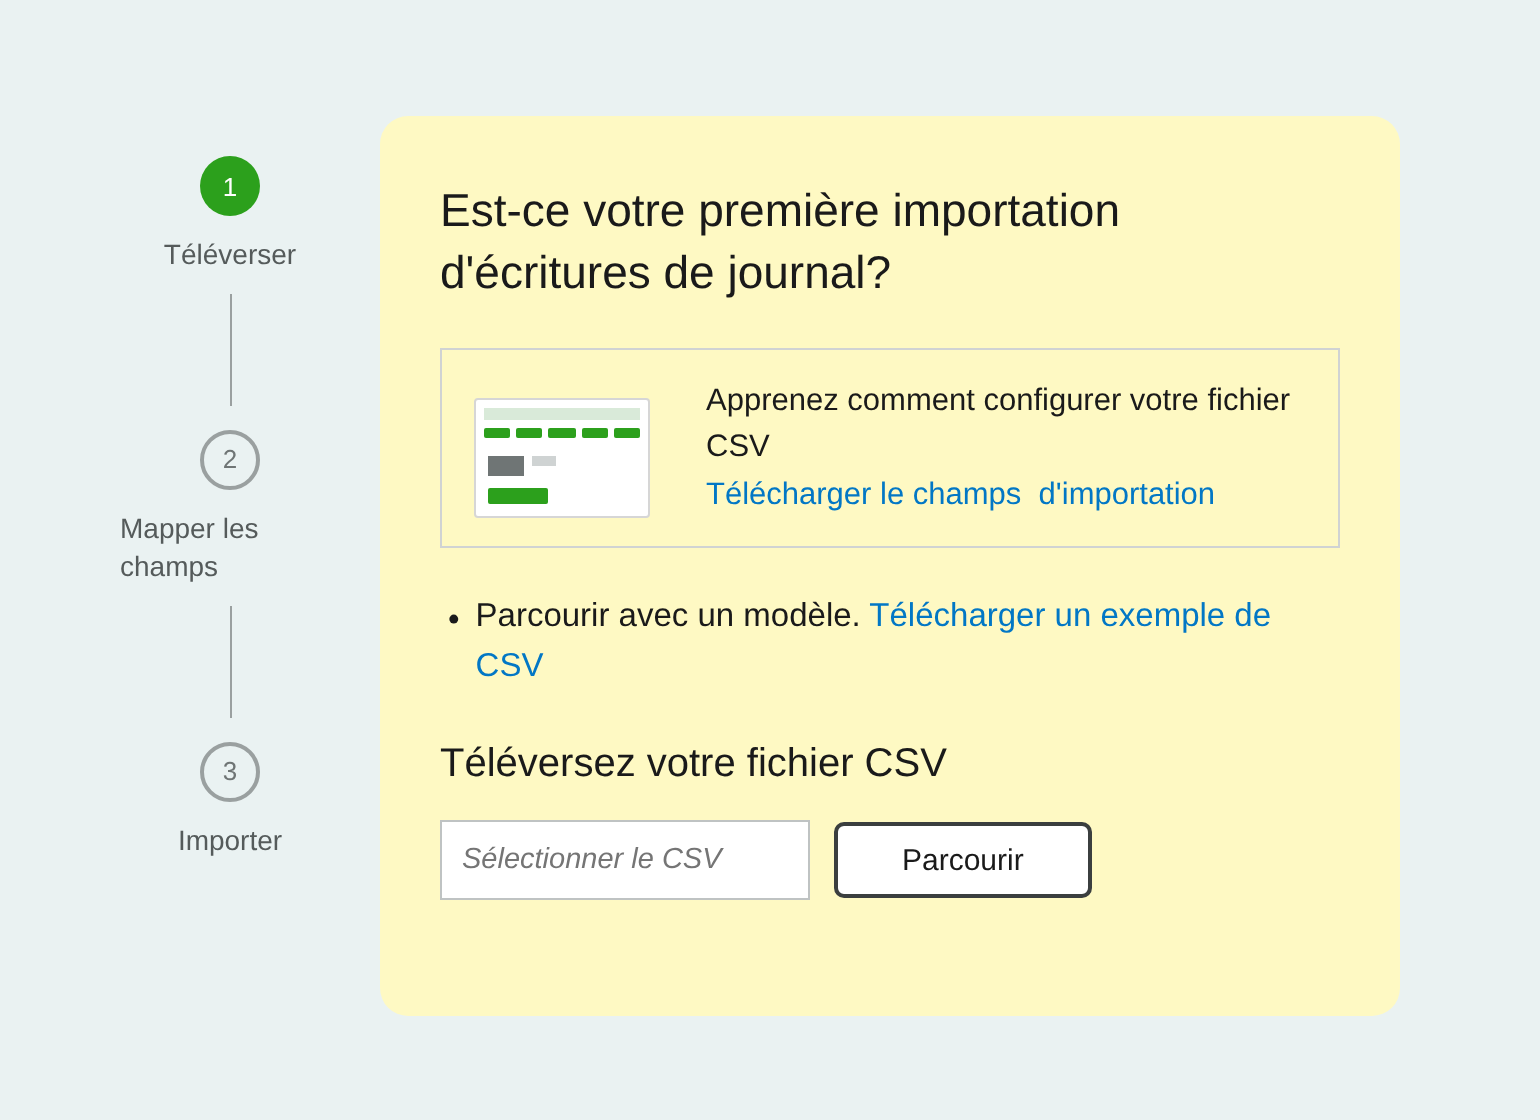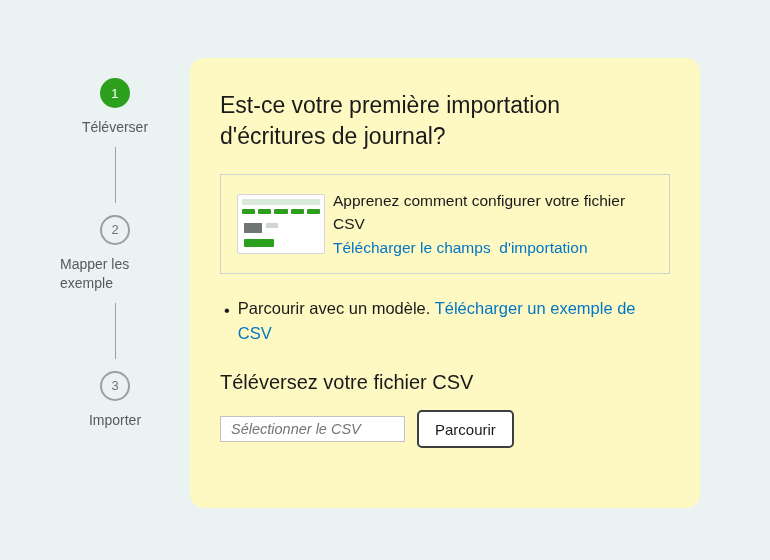--- a/index.html
+++ b/index.html
@@ -74,22 +74,22 @@
     font-size: 23px;
     font-weight: 500;
     color: #1a1a1a;
     line-height: 1.35;
     margin-bottom: 22px;
   }
   .guide-box {
     border: 1px solid #d0d3d3;
     padding: 14px 16px;
     display: flex;
-    align-items: center;
-    gap: 8px;
+    align-items: flex-end;
+    gap: 28px;
     margin-bottom: 22px;
   }
   .thumb {
     width: 88px;
     height: 60px;
     background: #fff;
     border: 1px solid #d6d6d6;
     border-radius: 2px;
     position: relative;
     flex-shrink: 0;
@@ -127,56 +127,56 @@
     color: #1a1a1a;
     margin-bottom: 16px;
   }
   .file-row {
     display: flex;
     gap: 12px;
     align-items: center;
   }
   .file-input {
     border: 1px solid #bfc3c3;
-    height: 26px;
+    height: 40px;
     width: 185px;
     padding: 0 10px;
     font-size: 14.5px;
     font-style: italic;
     color: #8d9292;
     background: #fff;
     outline: none;
     font-family: inherit;
   }
   .browse-btn {
     height: 38px;
     border: 2px solid #3b3f3f;
     background: #fff;
     border-radius: 5px;
-    padding: 0 16px;
+    padding: 0 32px;
     font-size: 15px;
     font-weight: 500;
     color: #1a1a1a;
     cursor: pointer;
     font-family: inherit;
   }
 </style>
 </head>
 <body>
 
 <div class="container">
   <div class="stepper">
     <div class="step">
       <div class="step-circle active">1</div>
       <div class="step-label">Téléverser</div>
     </div>
     <div class="step-connector"></div>
     <div class="step">
       <div class="step-circle inactive">2</div>
-      <div class="step-label">Mapper les exemple</div>
+      <div class="step-label">Mapper les champs</div>
     </div>
     <div class="step-connector"></div>
     <div class="step">
       <div class="step-circle inactive">3</div>
       <div class="step-label">Importer</div>
     </div>
   </div>
 
   <div class="card">
     <h1 class="card-title">Est-ce votre première importation d'écritures de journal?</h1>

